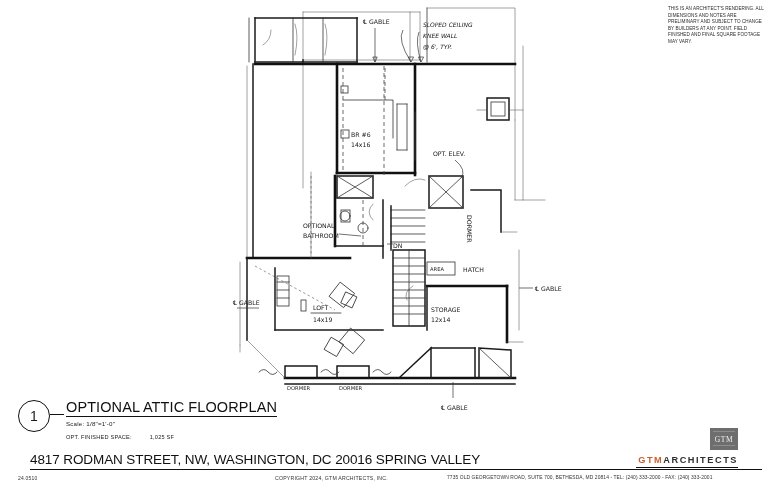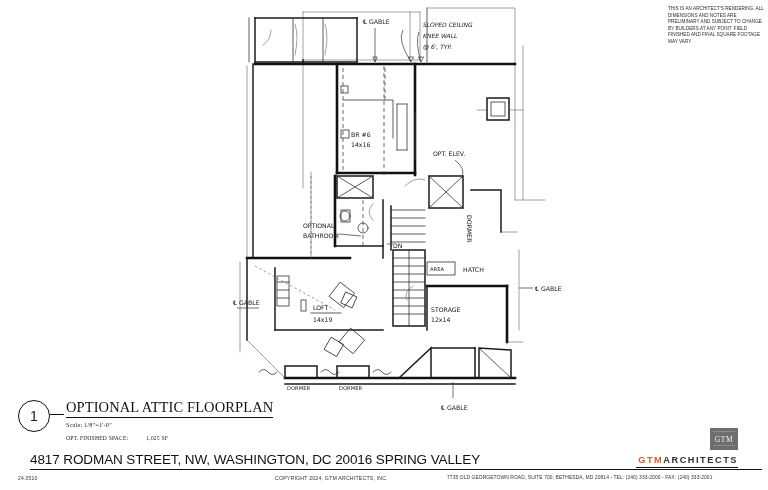--- a/index.html
+++ b/index.html
@@ -76,21 +76,20 @@
   }
   .tb-lead {
     width: 14px;
     height: 16px;
     border-bottom: 1.2px solid #111;
     flex: 0 0 auto;
   }
   .tb-texts {
     margin-left: 0px;
     padding-left: 2px;
-    font-family: Liberation Serif, serif;
   }
   .tb-title {
     font-size: 14.5px;
     letter-spacing: 0.1px;
     color: #111;
     border-bottom: 1.2px solid #111;
     padding-bottom: 1px;
     display: inline-block;
     white-space: nowrap;
   }

